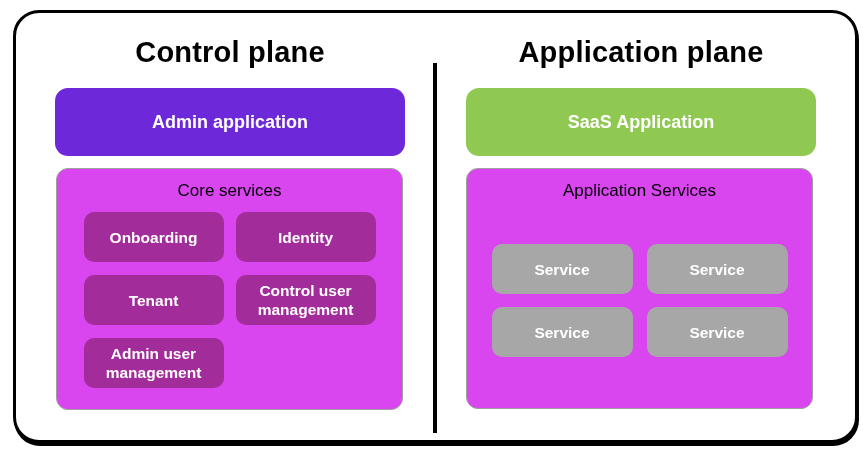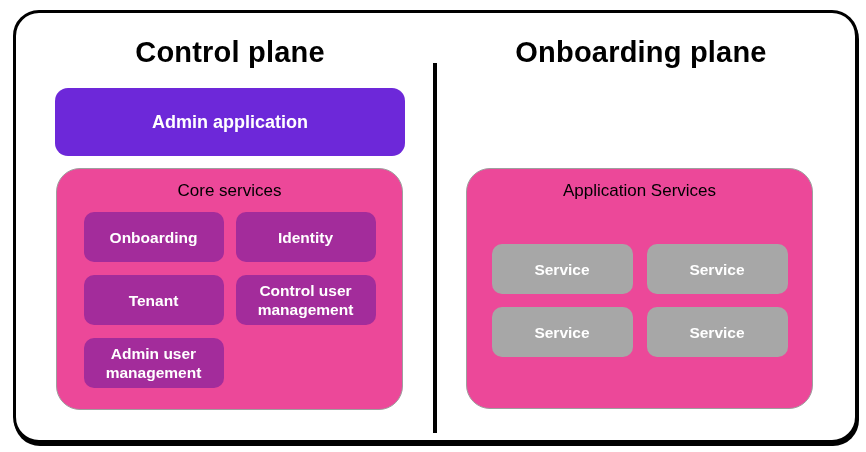--- a/index.html
+++ b/index.html
@@ -64,22 +64,22 @@
   .app-box.left  { left: 55px; }
   .app-box.right { left: 466px; }
 
   .group-box {
     position: absolute;
     top: 168px;
     width: 347px;
     height: 242px;
     box-sizing: border-box;
     border: 1.5px solid #9e9e9e;
-    border-radius: 24px;
-    background: #ec4899;
+    border-radius: 12px;
+    background: #d946ef;
   }
   .group-box.left  { left: 56px; }
   .group-box.right { left: 466px; height: 241px; }
 
   .group-title {
     margin-top: 12px;
     text-align: center;
     font-size: 17px;
     color: #000000;
   }
@@ -129,22 +129,23 @@
     <div class="group-title">Core services</div>
     <div class="svc-grid core">
       <div class="svc-box" style="background-color: rgb(163, 44, 155);">Onboarding</div>
       <div class="svc-box" style="background-color: rgb(163, 44, 155);">Identity</div>
       <div class="svc-box" style="background-color: rgb(163, 44, 155);">Tenant</div>
       <div class="svc-box" style="background-color: rgb(163, 44, 155);">Control user management</div>
       <div class="svc-box" style="background-color: rgb(163, 44, 155);">Admin user management</div>
     </div>
   </div>
 
-  <div class="plane-title right">Onboarding plane</div>
+  <div class="plane-title right">Application plane</div>
 
+  <div class="app-box right" style="background-color: rgb(144, 201, 82);">SaaS Application</div>
 
   <div class="group-box right">
     <div class="group-title">Application Services</div>
     <div class="svc-grid app">
       <div class="svc-box" style="background-color: rgb(167, 167, 167);">Service</div>
       <div class="svc-box" style="background-color: rgb(167, 167, 167);">Service</div>
       <div class="svc-box" style="background-color: rgb(167, 167, 167);">Service</div>
       <div class="svc-box" style="background-color: rgb(167, 167, 167);">Service</div>
     </div>
   </div>

